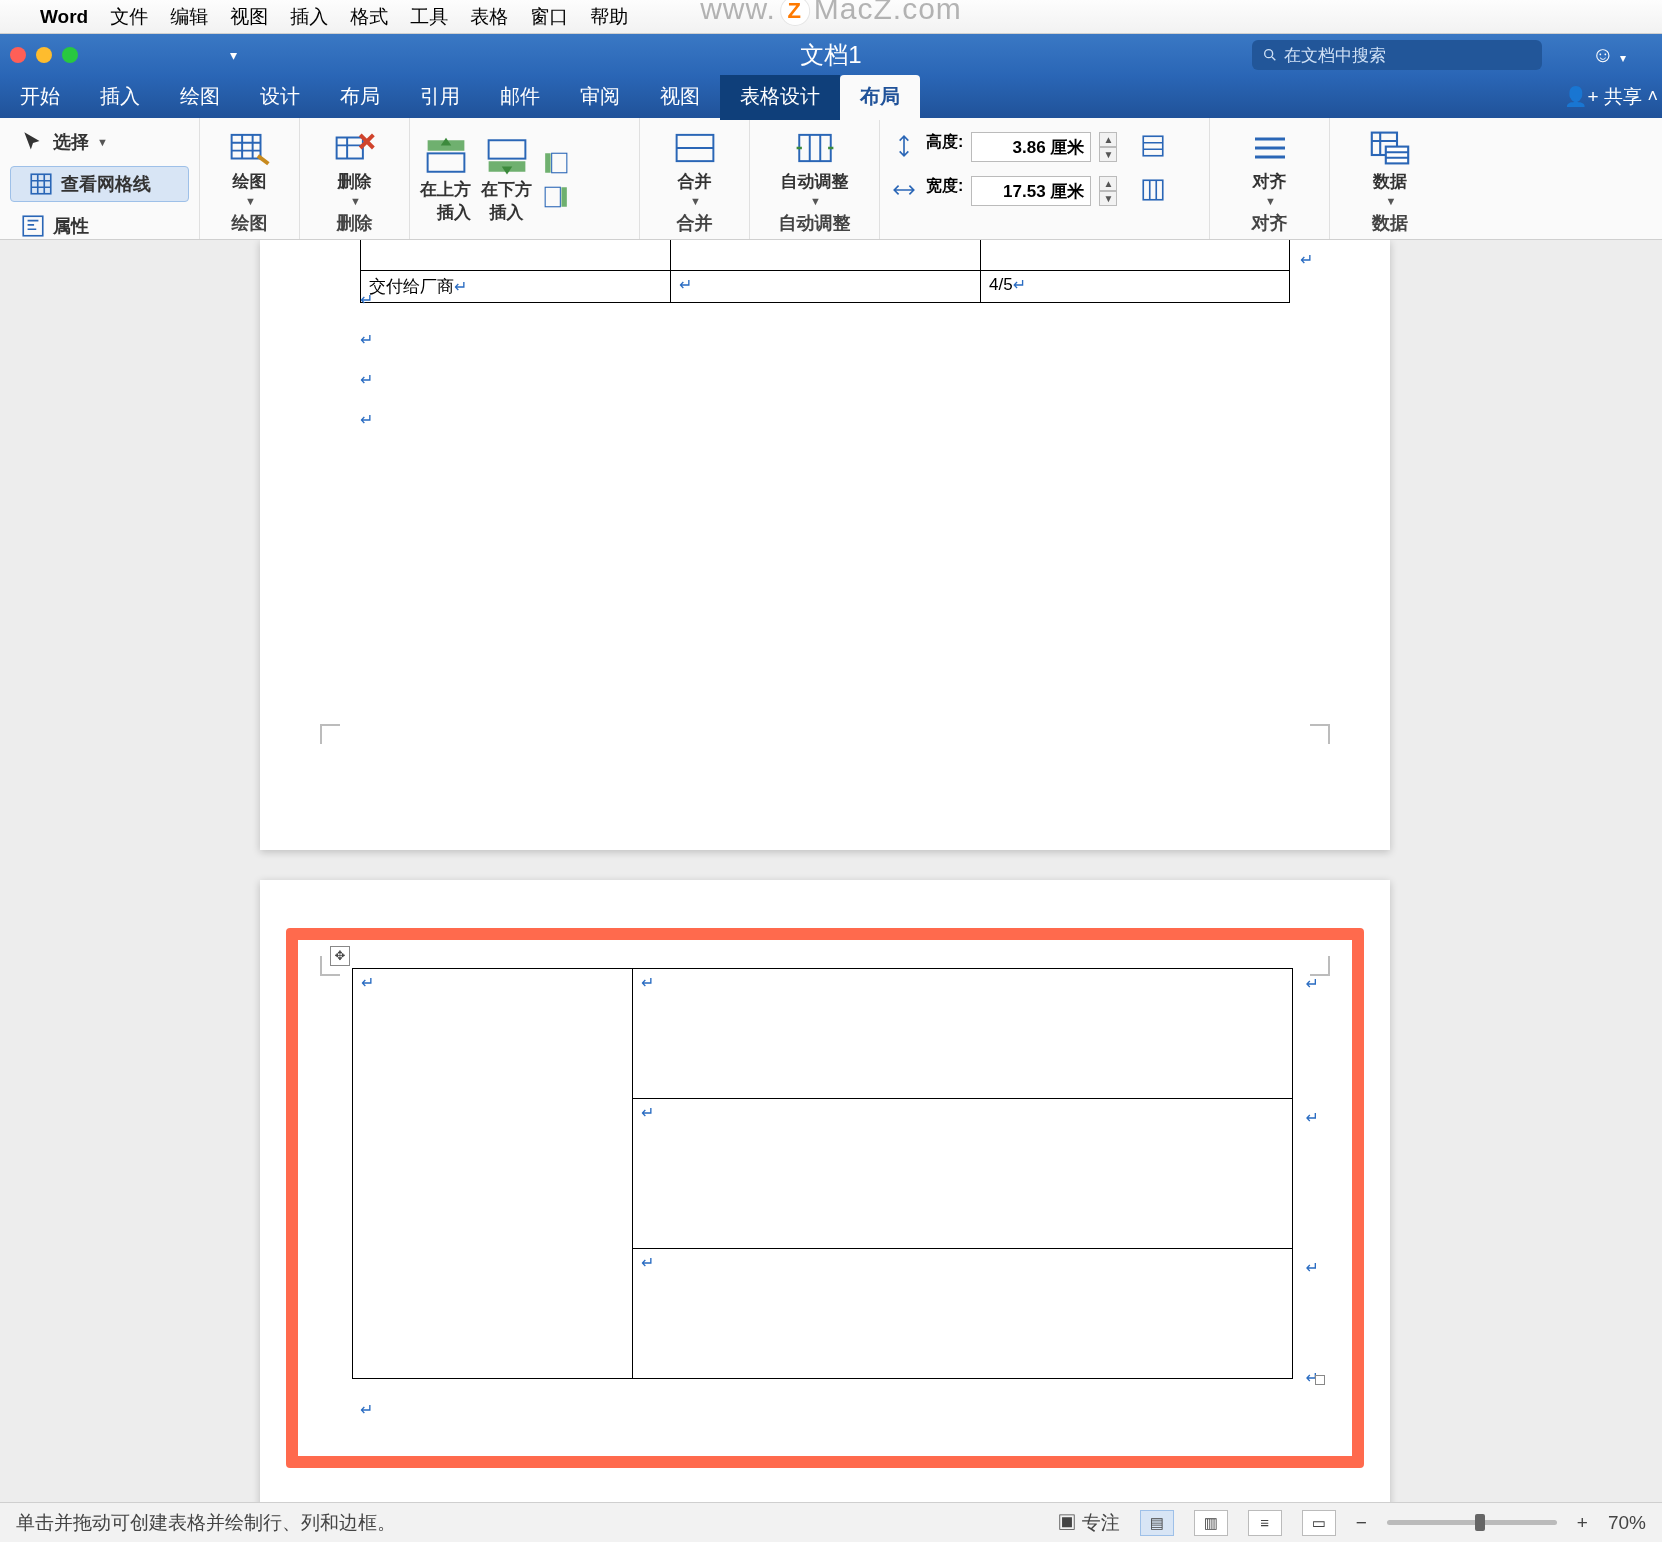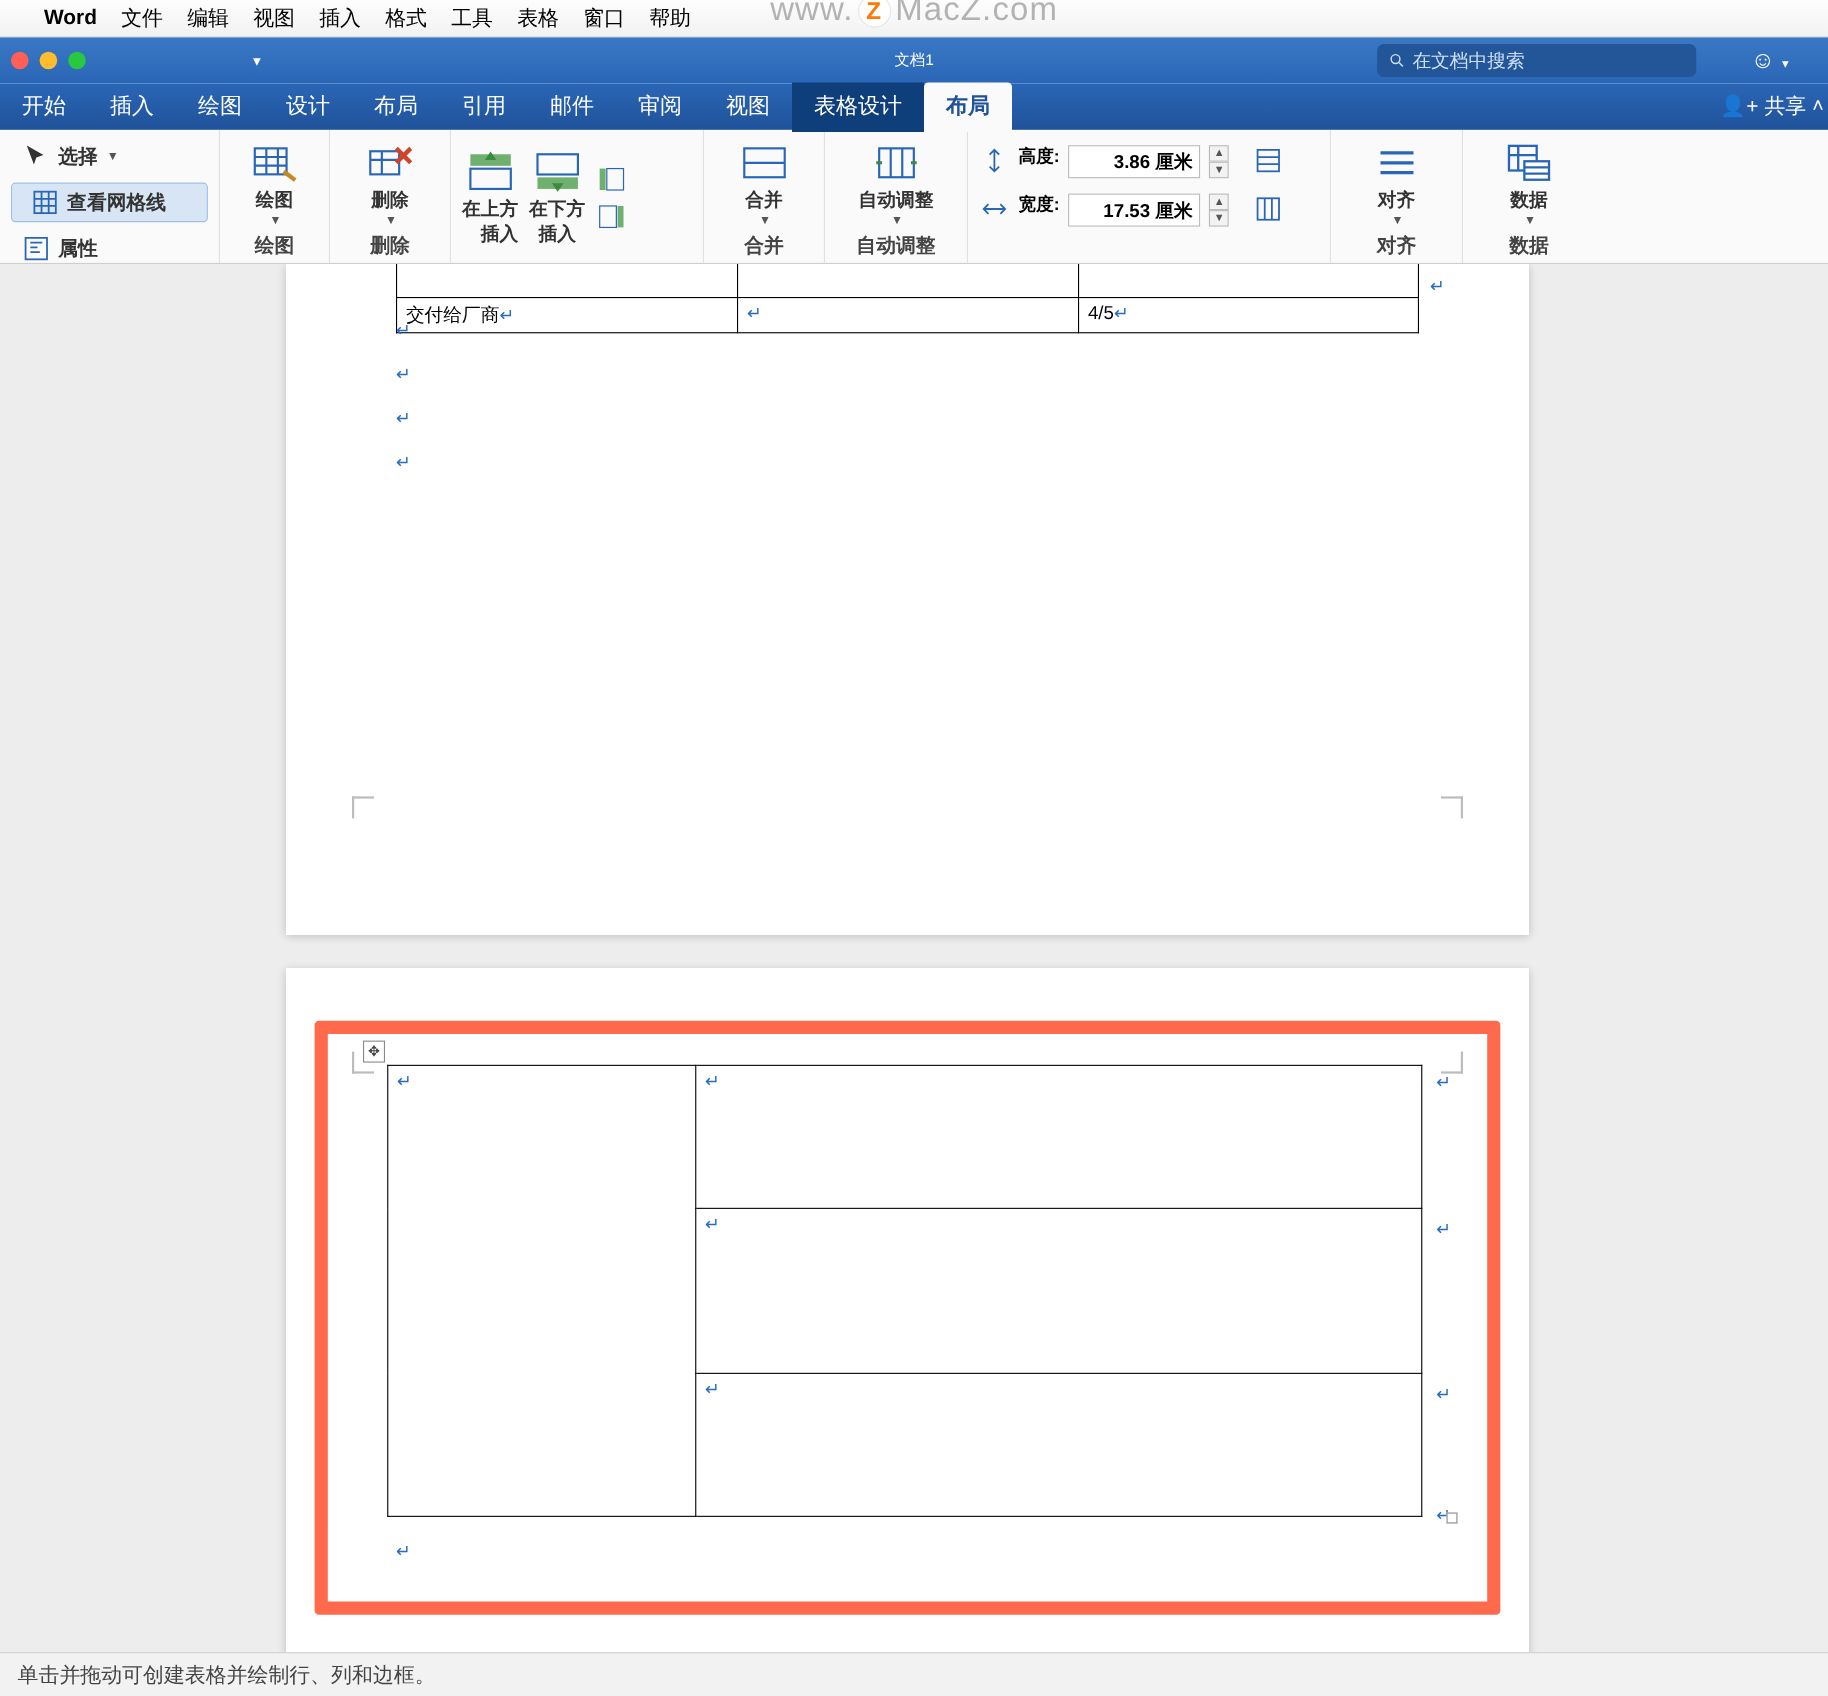--- a/index.html
+++ b/index.html
@@ -9,21 +9,21 @@
 .mac-menubar { height: 34px; background: linear-gradient(#fdfdfd,#f2f2f2); display: flex; align-items: center; padding: 0 18px; font-size: 19px; color: #000; border-bottom: 1px solid #d0d0d0; gap: 22px; }
 .mac-menubar .apple { font-size: 21px; }
 .mac-menubar .appname { font-weight: 700; }
 
 
 .titlebar { height: 42px; background: linear-gradient(#3a78c4,#2a66b6); display: flex; align-items: center; padding: 0 10px; position: relative; color: #fff; }
 .traffic { display: flex; gap: 10px; margin-right: 20px; }
 .tl { width: 16px; height: 16px; border-radius: 50%; }
 .tl.red { background:#ff5f57; } .tl.yell { background:#febc2e; } .tl.green { background:#28c840; }
 .qat { display:flex; align-items:center; gap: 26px; font-size: 20px; }
-.doc-title { position:absolute; left:50%; transform:translateX(-50%); font-size:14px; }
+.doc-title { position:absolute; left:50%; transform:translateX(-50%); font-size:24px; }
 .searchbox { position:absolute; right:120px; display:flex; align-items:center; background:#225699; border-radius:6px; padding:4px 10px; width:290px; height:30px; font-size:17px; color:#cfe0f5; }
 .smile { position:absolute; right:36px; font-size:22px; }
 
 
 .ribbon-tabs { height: 42px; background: linear-gradient(#2a66b6,#205299); display:flex; align-items:center; font-size:20px; color:#fff; position:relative; }
 .ribbon-tabs .tab { padding: 8px 20px 10px; cursor:default; }
 .ribbon-tabs .tab.context { background:#0f3f7a; font-weight:400; }
 .ribbon-tabs .tab.active { background:#fafafa; color:#205299; font-weight:600; border-radius:4px 4px 0 0; }
 .ribbon-tabs .share { position:absolute; right:20px; top:8px; font-size:19px; }
 .ribbon-tabs .caret { position:absolute; right:4px; top:10px; font-size:18px; }
@@ -449,13 +449,26 @@
       <span class="para-mark" style="position:absolute;right:-26px;top:400px;">↵</span>
       <div class="resize-sq" style="right:-32px;bottom:-6px;"></div>
     </div>
     <span class="para-mark" style="position:absolute;left:100px;top:520px;">↵</span>
 
   </div>
 </div>
 
 <div class="statusbar">
   <span>单击并拖动可创建表格并绘制行、列和边框。</span>
+  <div class="right">
+    <span>▣ <span>专注</span></span>
+    <span class="viewbtn on">▤</span>
+    <span class="viewbtn">▥</span>
+    <span class="viewbtn">≡</span>
+    <span class="viewbtn">▭</span>
+    <span>−</span>
+    <div class="zoom-slider">
+        <div class="thumb"></div>
+      </div>
+    <span>+</span>
+    <span>70%</span>
+  </div>
 </div>
 
 </body></html>

